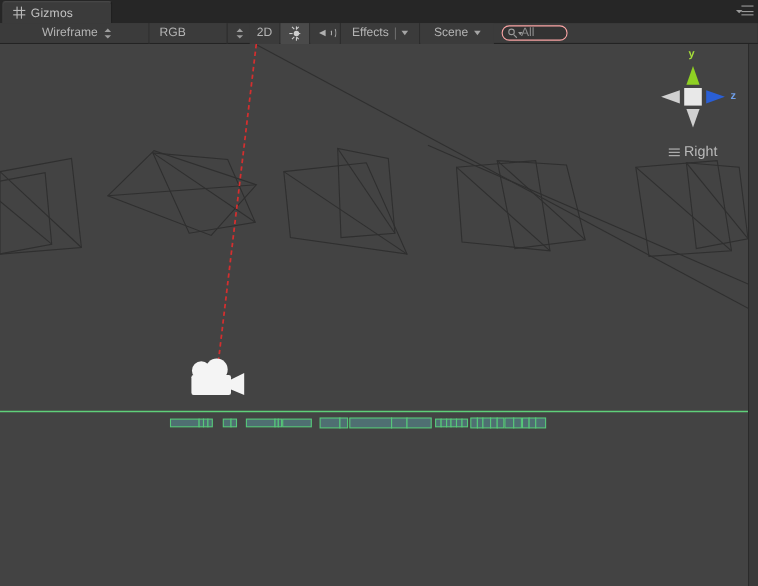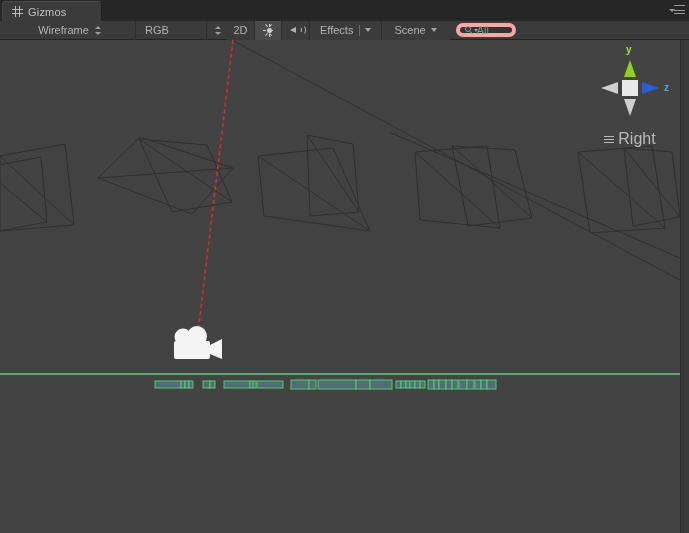--- a/index.html
+++ b/index.html
@@ -72,37 +72,37 @@
   .spk .arc{position:absolute;border:1px solid #b0b0b0;border-left-color:transparent;border-top-color:transparent;border-bottom-color:transparent;border-radius:50%;}
   .spk .a1{left:7px;top:3px;width:3px;height:4px;}
   .spk .a2{left:9px;top:1px;width:5px;height:8px;}
 
   .caret-s{width:0;height:0;border-left:3.5px solid transparent;border-right:3.5px solid transparent;border-top:4px solid #a5a5a5;margin-left:5px;}
   .vbar{width:1px;height:11px;background:#6a6a6a;margin-left:6px;}
 
   .searchbox{
     height:14px;min-width:60px;border-radius:7px;background:#333333;
     display:flex;align-items:center;padding:0 6px 0 5px;box-sizing:border-box;
-    color:#8f8f8f;font-size:11px;gap:3px;margin-left:7px;border:4px solid #fca5a5;
+    color:#8f8f8f;font-size:11px;gap:3px;margin-left:7px;border:1px solid #fca5a5;
   }
   .mag{position:relative;width:9px;height:9px;flex:0 0 auto;}
   .mag .ring{position:absolute;left:0;top:0;width:6px;height:6px;border:1px solid #9b9b9b;border-radius:50%;box-sizing:border-box;}
   .mag .hdl{position:absolute;left:5px;top:5px;width:4px;height:1px;background:#9b9b9b;transform:rotate(45deg);transform-origin:left center;}
   .mag .mc{position:absolute;right:-4px;top:3px;width:0;height:0;border-left:2.5px solid transparent;border-right:2.5px solid transparent;border-top:3px solid #9b9b9b;}
 
   
   .viewport{position:absolute;left:0;top:40px;width:689px;height:493px;background:#434343;overflow:hidden;}
   .edge-right{position:absolute;right:0;top:0;width:8px;height:493px;background:#3a3a3a;border-left:1px solid #2a2a2a;}
   .svg-scene{position:absolute;left:0;top:0;width:689px;height:493px;}
 
   
   .gizmo{position:absolute;right:14px;top:4px;width:90px;height:105px;}
   .gizmo-label{
     position:absolute;left:0;top:86px;width:90px;text-align:center;
-    color:#b9b9b9;font-size:16px;display:flex;align-items:center;justify-content:center;gap:4px;
+    color:#b9b9b9;font-size:13px;display:flex;align-items:center;justify-content:center;gap:4px;
   }
   .gl-lines{position:relative;width:10px;height:8px;flex:0 0 auto;}
   .gl-lines i{position:absolute;left:0;width:10px;height:1px;background:#b9b9b9;}
   .gl-lines i:nth-child(1){top:1px;}
   .gl-lines i:nth-child(2){top:4px;}
   .gl-lines i:nth-child(3){top:7px;}
   .axis-y,.axis-z{position:absolute;font-size:10px;font-weight:bold;}
   .axis-y{color:#a8e03a;}
   .axis-z{color:#6f9fe8;}
 </style>

